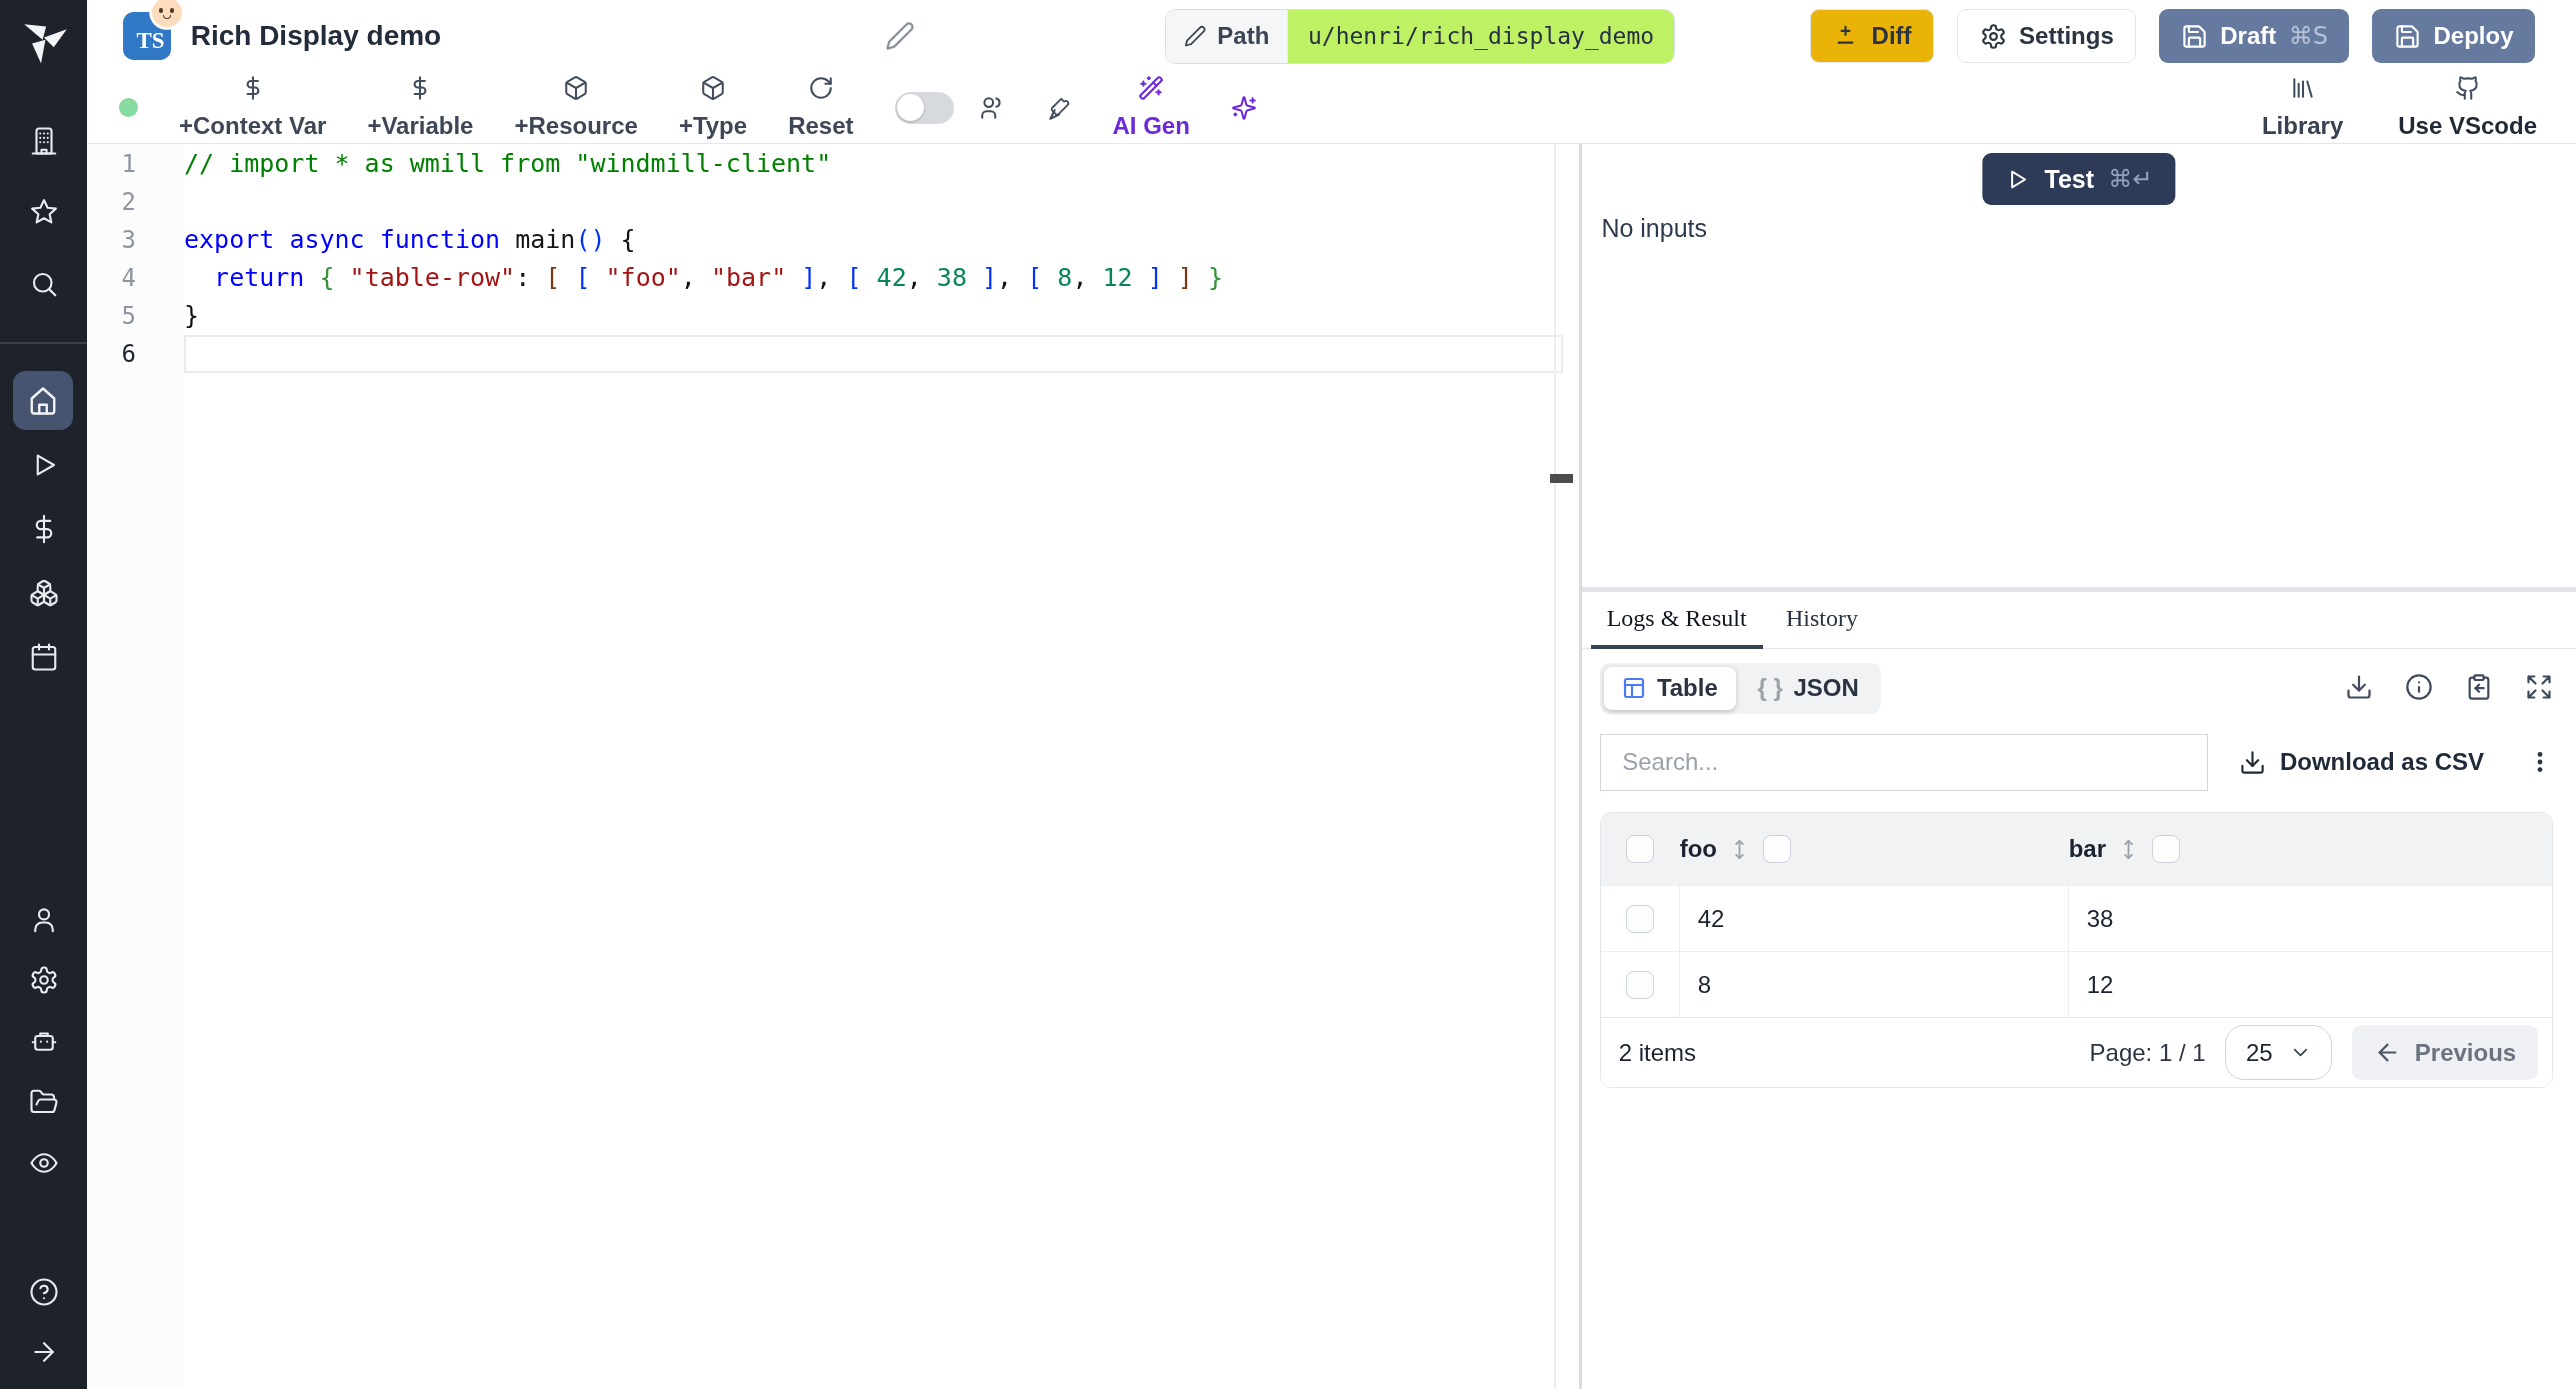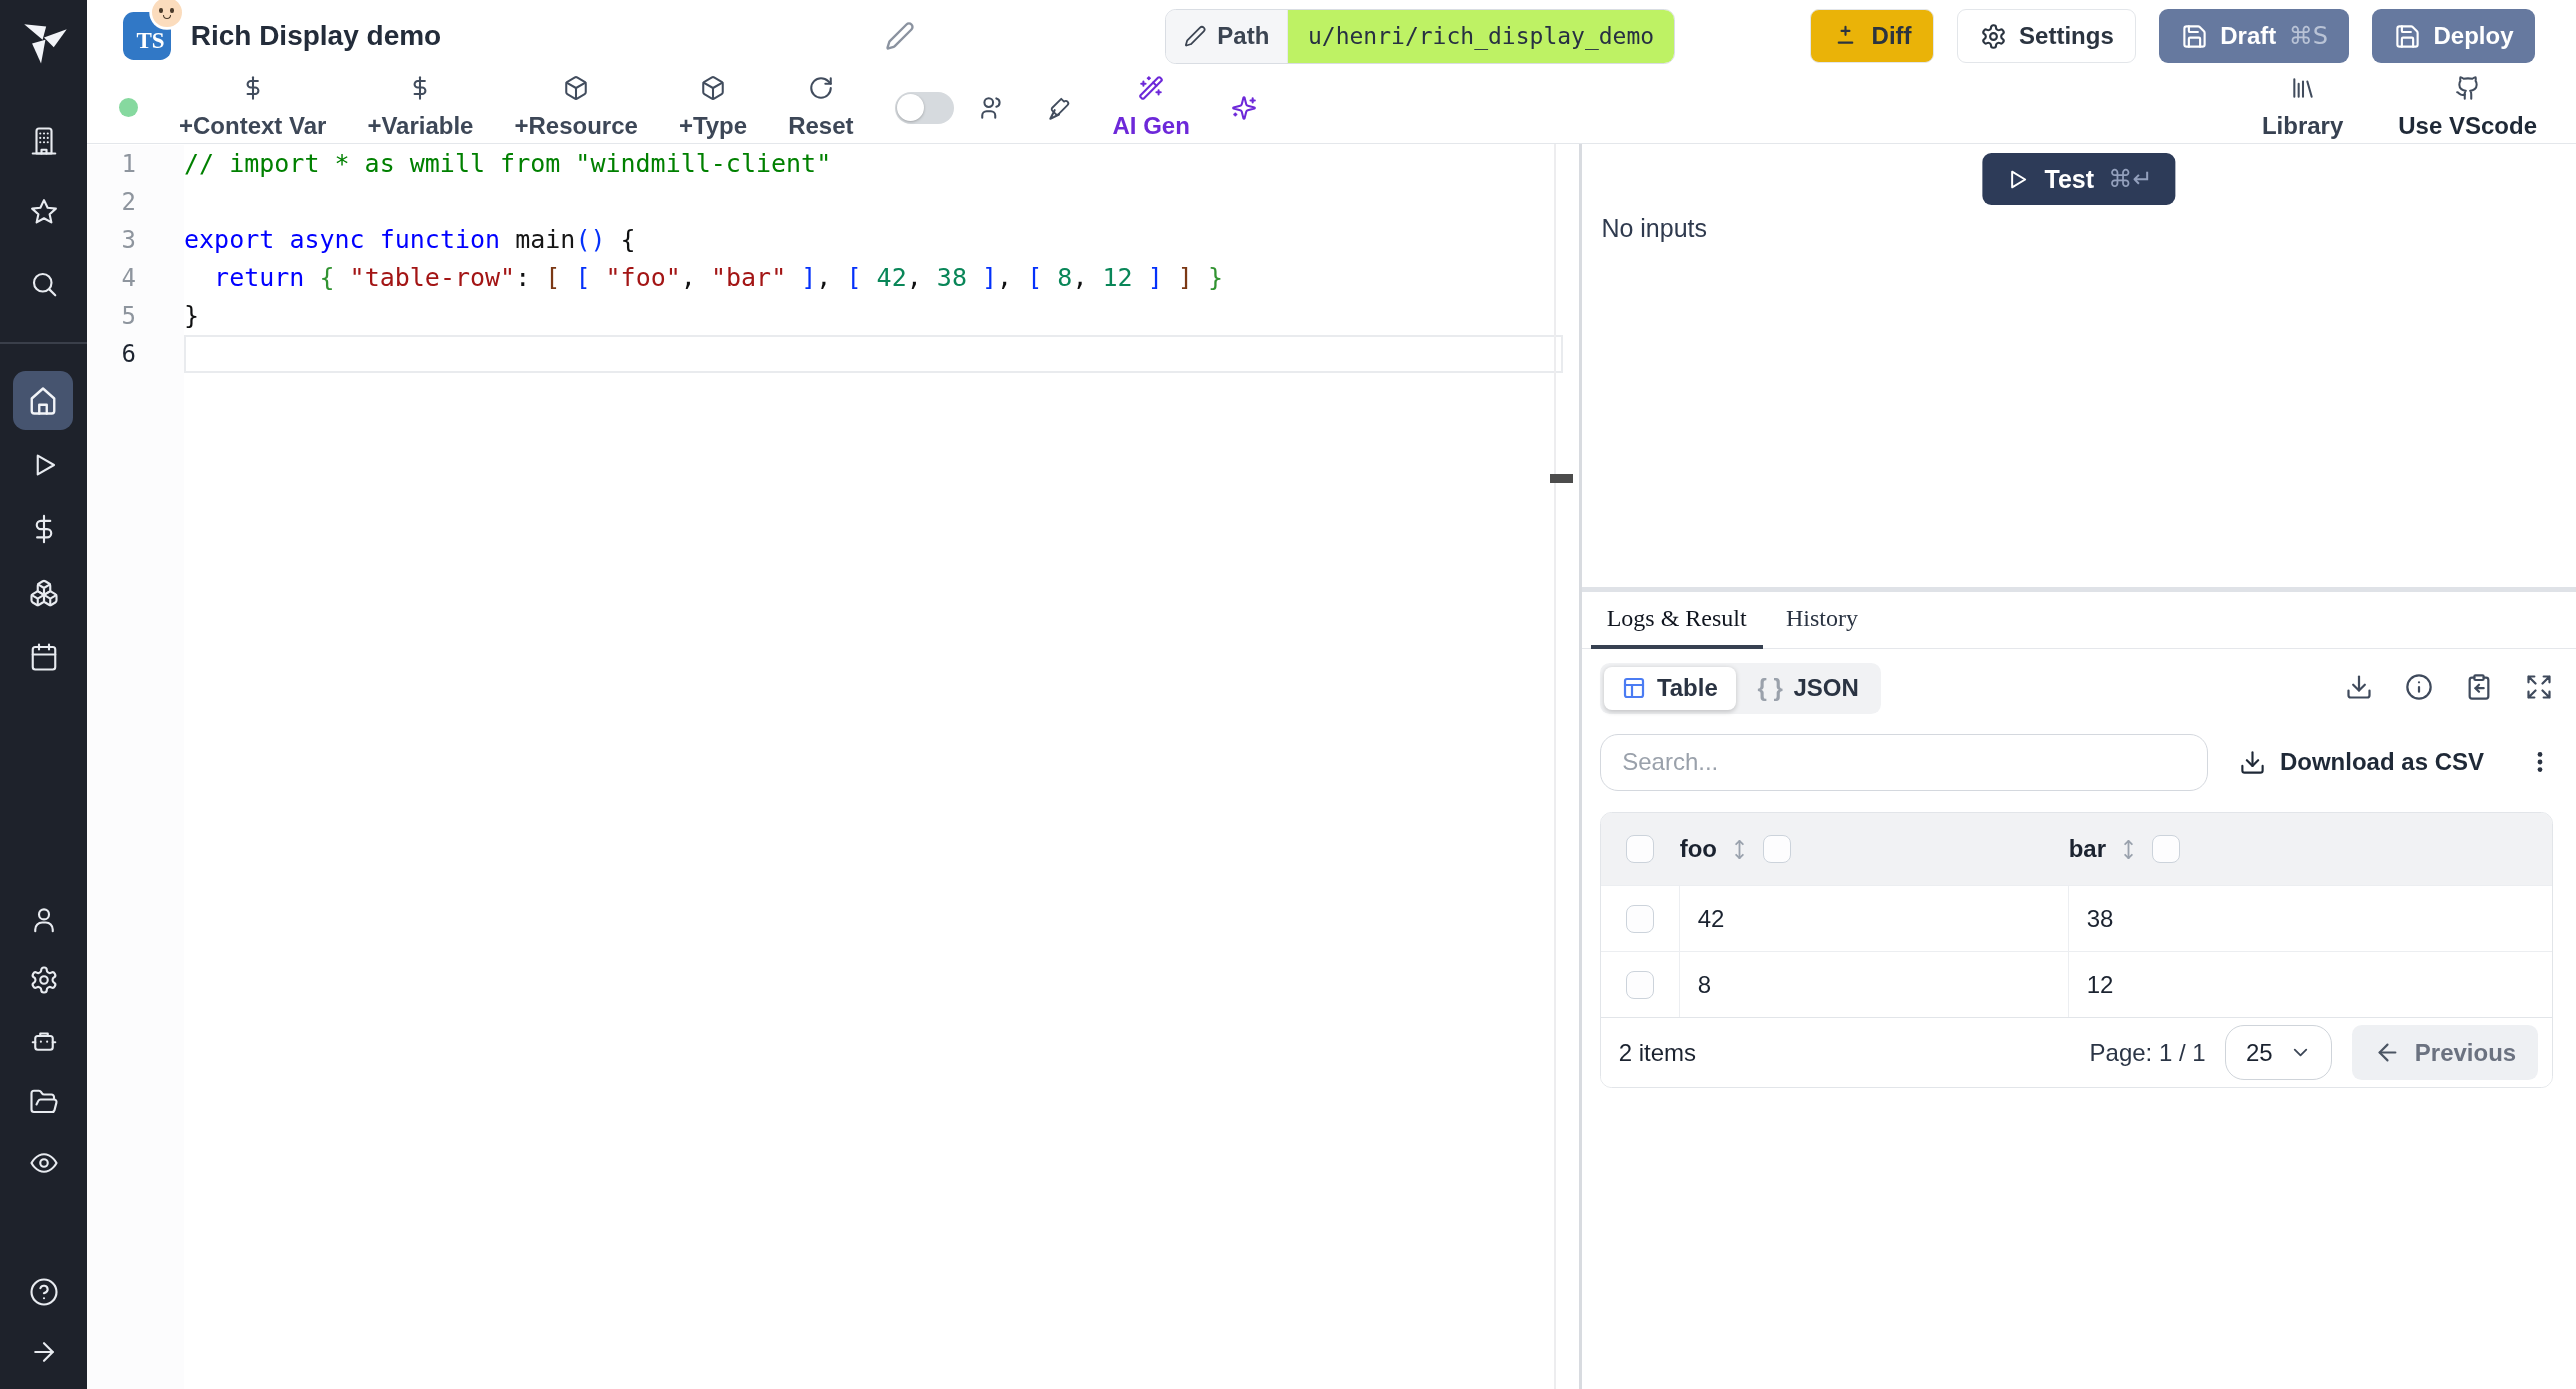--- a/index.html
+++ b/index.html
@@ -101,21 +101,21 @@
   .controls-row { display:flex; align-items:center; padding:14.3px 23px 0 18px; flex:none; }
   .segmented { background:#f1f2f4; border-radius:9.8px; padding:4.5px; display:flex; gap:3.6px; }
   .seg { display:flex; align-items:center; gap:10.7px; padding:7.2px 18px; font-size:24px; font-weight:600; color:#2a3342; border-radius:8px; }
   .seg.active { background:#fff; box-shadow:0 1.8px 5.4px rgba(0,0,0,.2); }
   .seg .tbl-ic { color:#4b7cf3; }
   .braces { color:#9aa1ab; font-weight:bold; font-size:24px; }
   .icons-right { margin-left:auto; display:flex; align-items:center; gap:32px; color:#3f4a5c; }
   .icons-right svg.i { width:28px; height:28px; }
 
   .search-row { display:flex; align-items:center; padding:19.7px 23px 0 18px; flex:none; }
-  .search { width:608px; height:57px; border:1.8px solid #d4d8de; border-radius:18px;
+  .search { width:608px; height:57px; border:1.8px solid #d4d8de; border-radius:0;
     font-size:24px; padding:0 21.5px; color:#111; outline:none; }
   .search::placeholder { color:#9aa1ab; }
   .csv { margin-left:auto; display:flex; align-items:center; gap:14.3px; font-size:24px; font-weight:600; color:#1f2937; }
   .csv svg.i { width:27px; height:27px; }
   .kebab { margin-left:43px; color:#2a3342; display:flex; }
 
   .tablebox { margin:21.5px 23px 0 18px; border:1.8px solid #e2e5e9; border-radius:11.6px; overflow:hidden; flex:none; }
   .thead { background:#f1f2f4; height:72px; display:flex; align-items:center; }
   .col-check { width:79px; display:flex; justify-content:center; flex:none; }
   .col-a { width:389px; flex:none; display:flex; align-items:center; }

